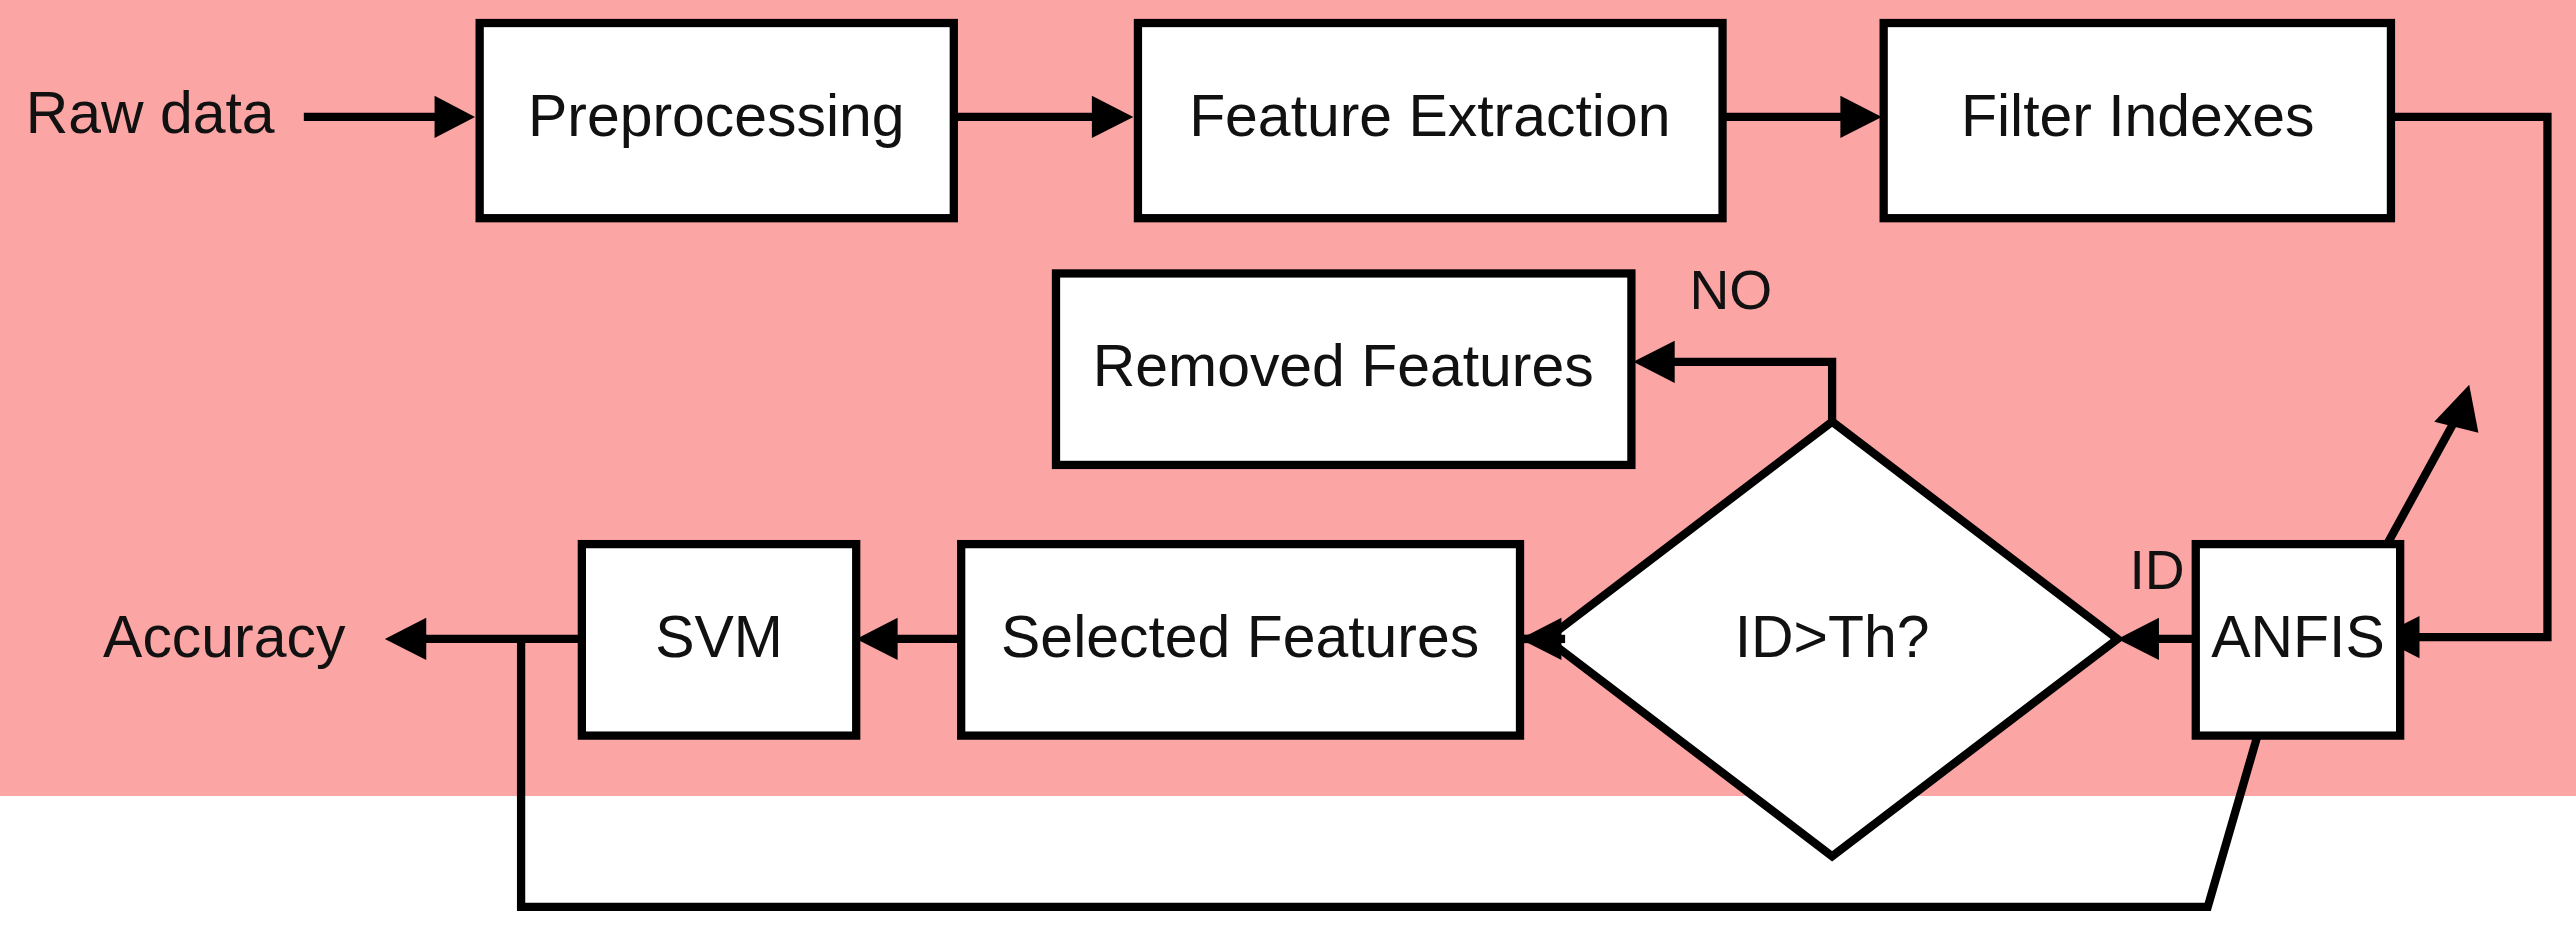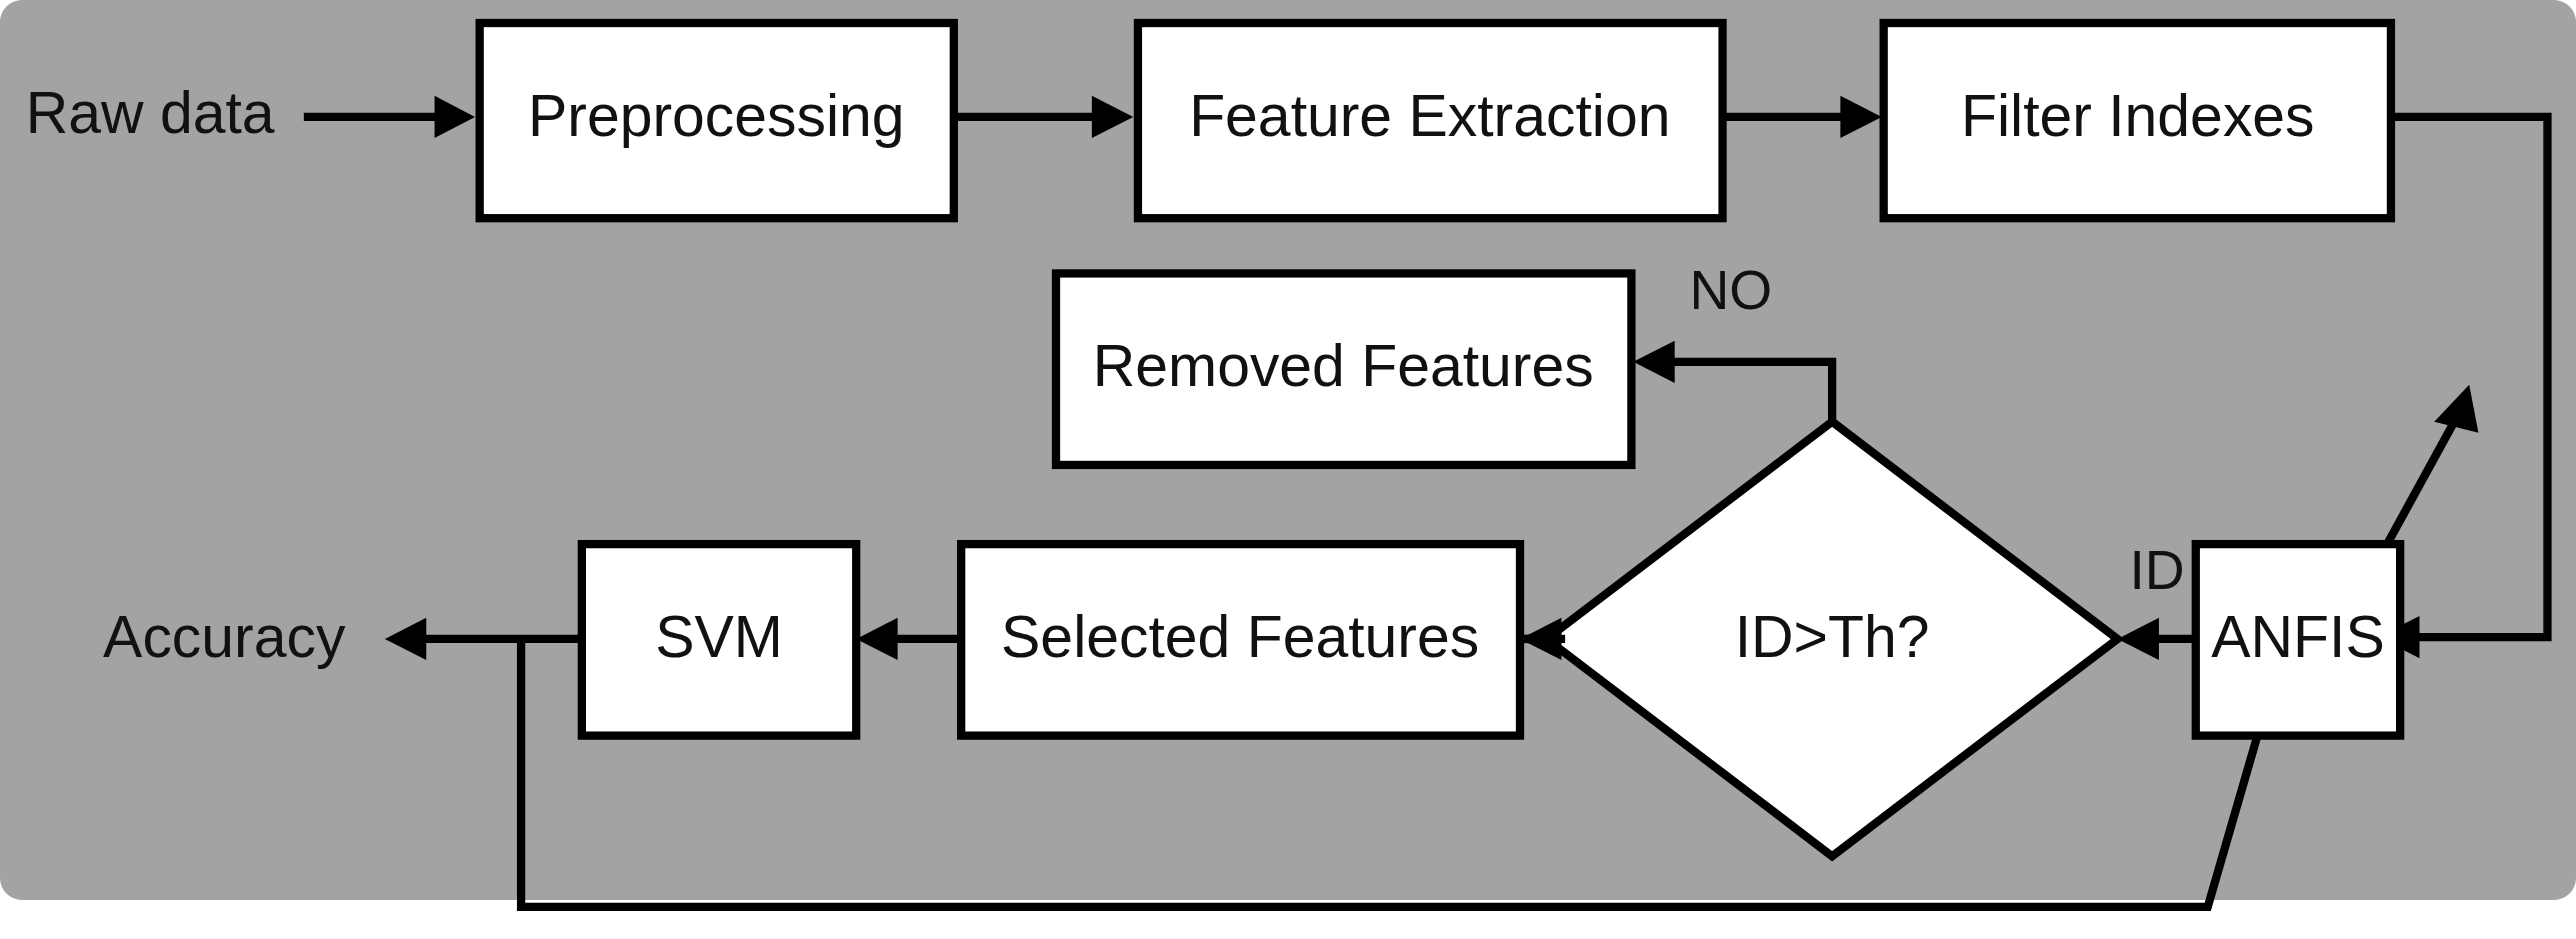--- a/index.html
+++ b/index.html
@@ -9,23 +9,22 @@
   }
   body {
     width: 2576px;
     height: 940px;
     overflow: hidden;
     font-family: "Liberation Sans", sans-serif;
   }
   #diagram-root {
     position: relative;
     width: 2576px;
-    height: 900px;
-    background: #a3a3a3;
-    border-radius: 22px;
+    height: 796px;
+    background: #fca5a5;
   }
   svg#flowchart {
     display: block;
     width: 2576px;
     height: 940px;
   }
   .node-box {
     fill: #ffffff;
     stroke: #000000;
     stroke-width: 9;

